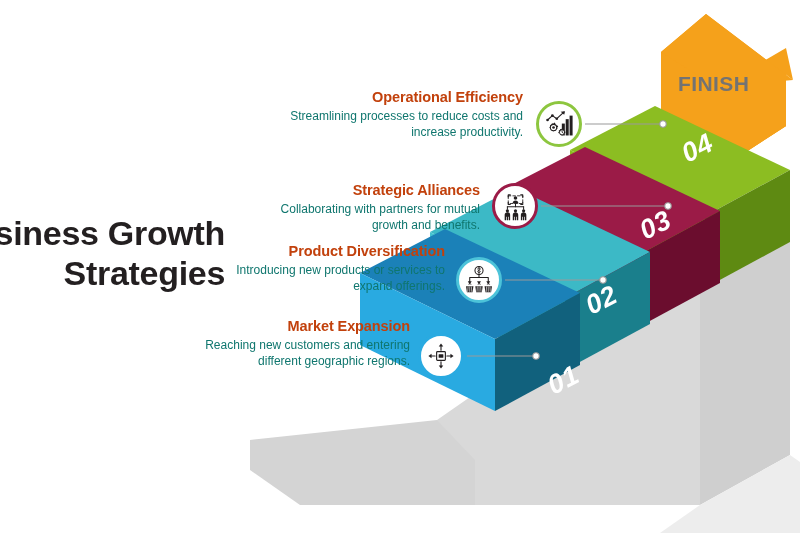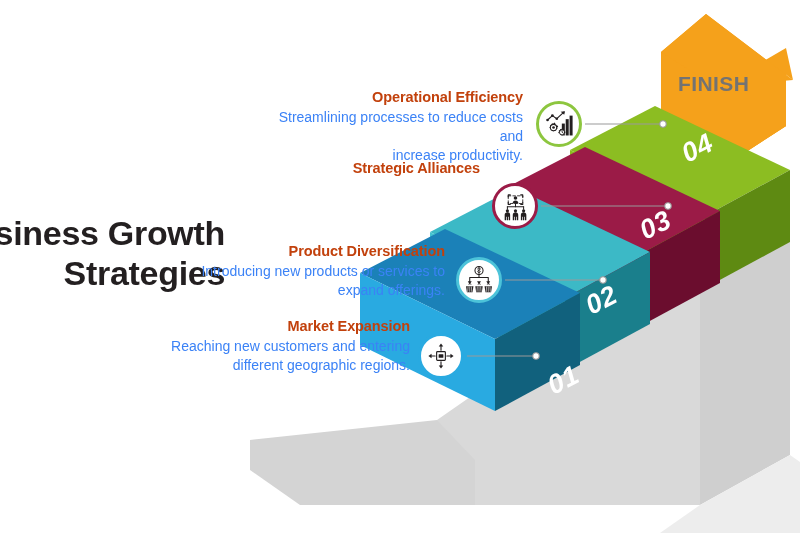--- a/index.html
+++ b/index.html
@@ -40,29 +40,29 @@
     text-align: right;
   }
   .step-title {
     font-size: 14.5px;
     font-weight: bold;
     color: #c2410c;
     margin-bottom: 3px;
     letter-spacing: -0.1px;
   }
   .step-desc {
-    font-size: 14px;
+    font-size: 12px;
     line-height: 1.35;
-    color: #3b82f6;
+    color: #0f766e;
     white-space: pre-line;
   }
 
   #text-01 { left: 150px; top: 318px; width: 260px; }
   #text-02 { left: 190px; top: 243px; width: 255px; }
-  #text-03 { left: 225px; top: 160px; width: 255px; }
+  #text-03 { left: 225px; top: 182px; width: 255px; }
   #text-04 { left: 260px; top: 89px;  width: 263px; }
 
   
   .icon-badge {
     position: absolute;
     width: 46px; height: 46px;
     border-radius: 50%;
     background: #ffffff;
     display: flex;
     align-items: center;
@@ -181,20 +181,22 @@
   </div>
 
   <div class="step-text" id="text-02">
     <div class="step-title">Product Diversification</div>
     <div class="step-desc">Introducing new products or services to
 expand offerings.</div>
   </div>
 
   <div class="step-text" id="text-03">
     <div class="step-title">Strategic Alliances</div>
+    <div class="step-desc">Collaborating with partners for mutual
+growth and benefits.</div>
   </div>
 
   <div class="step-text" id="text-04">
     <div class="step-title">Operational Efficiency</div>
     <div class="step-desc">Streamlining processes to reduce costs and
 increase productivity.</div>
   </div>
 
   <div class="icon-badge" id="icon-01">
     <svg width="28" height="28" viewBox="0 0 32 32" fill="none" stroke="#231f20" stroke-width="1.3" stroke-linecap="round" stroke-linejoin="round">

